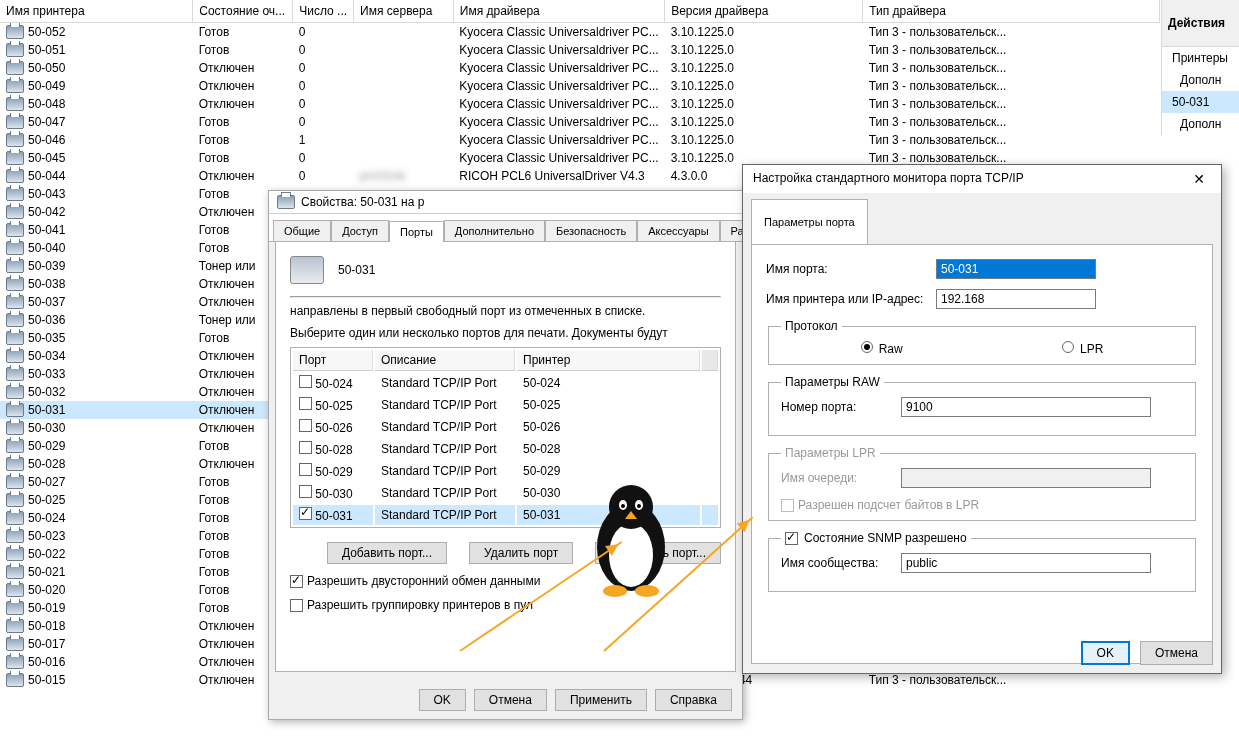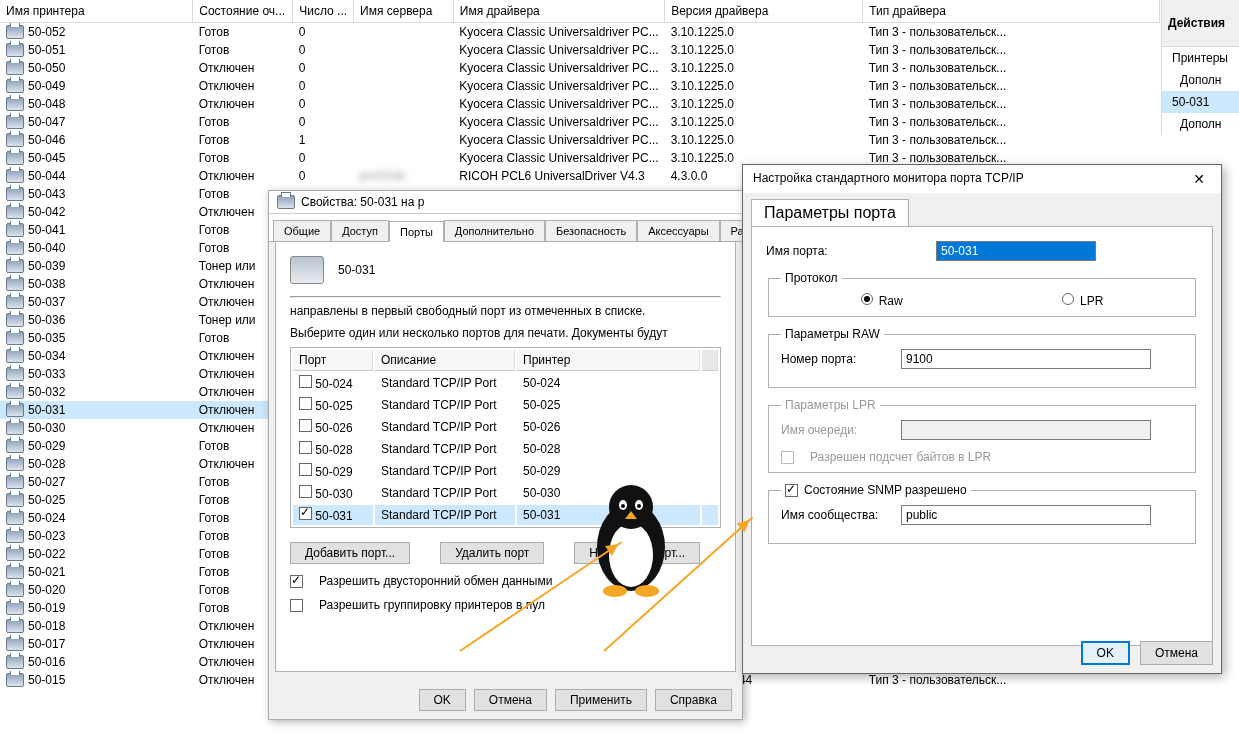--- a/index.html
+++ b/index.html
@@ -75,35 +75,35 @@
   .tabs { display:flex; background:#fff; border-bottom:1px solid #b0b0b0; padding: 6px 4px 0 4px; gap:0;}
   .tab { padding:4px 10px; border:1px solid #b0b0b0; border-bottom:none; background:#f0f0f0; font-size:11px; cursor:pointer;}
   .tab.active { background:#fff; position:relative; top:1px;}
   .props-body { background:#fff; margin:0 6px 6px 6px; padding:14px; border:1px solid #b0b0b0; border-top:none; height:430px; position:relative;}
   .ports-icon { width:34px; height:28px; display:inline-block; vertical-align:middle;
     background:linear-gradient(#b8c4d0,#e8ecf0); border:1px solid #888; border-radius:3px; margin-right:14px;}
   .ports-table { width:100%; border:1px solid #b0b0b0; margin-top:7px;}
   .ports-table th { text-align:left; font-weight:normal; padding:3px 6px; background:#f7f7f7; border-bottom:1px solid #ccc; border-right:1px solid #ddd;}
   .ports-table td { padding:2px 6px; }
   .ports-table tr.sel td{ background:#cce8ff;}
-  .checkbox-row{ display:flex; align-items:center; gap:16px; margin-top:10px;}
+  .checkbox-row{ display:flex; align-items:center; gap:4px; margin-top:10px;}
   .cb{ width:13px; height:13px; border:1px solid #666; display:inline-block; background:#fff; position:relative;}
   .cb.checked::after{ content:"✓"; position:absolute; top:-3px; left:0; font-size:12px; color:#000;}
   .btn{ padding:3px 14px; border:1px solid #adadad; background:#e1e1e1; cursor:pointer; font-size:12px;}
-  .btn-row{ display:flex; gap:30px; margin-top:14px;}
+  .btn-row{ display:flex; gap:22px; margin-top:14px;justify-content:flex-end;}
   .dialog-footer{ position:absolute; bottom:8px; right:10px; display:flex; gap:8px;}
   
   .tcpip-dialog{
     position:absolute; left:742px; top:164px; width:480px; height:510px;
     background:#f0f0f0; border:1px solid #666; box-shadow:3px 3px 10px rgba(0,0,0,.3);
   }
   .tcpip-title{ display:flex; justify-content:space-between; align-items:flex-start; padding:6px 10px; background:#fff;}
   .close-x{ font-family:Arial; font-size:14px; cursor:pointer; padding:0 6px;}
   .tcpip-tab{ margin:6px 8px 0 8px;}
-  .tcpip-tab-btn{ display:inline-block; padding:4px 12px; border:1px solid #b0b0b0; border-bottom:none; background:#fff; font-size:16px;}
+  .tcpip-tab-btn{ display:inline-block; padding:16px 12px; border:1px solid #b0b0b0; border-bottom:none; background:#fff; font-size:11px;}
   .tcpip-body{ margin:0 8px 8px 8px; padding:14px; background:#fff; border:1px solid #b0b0b0; height:420px; position:relative;}
   .form-row{ display:flex; align-items:center; margin-bottom:10px;}
   .form-row label{ width:170px;}
   .form-row input[type=text]{ width:160px; padding:2px 4px; border:1px solid #7a7a7a; font-size:12px;}
   .form-row input.sel{ background:#0078d7; color:#fff;}
   fieldset{ border:1px solid #b0b0b0; padding:8px 12px; margin-bottom:10px;}
   fieldset legend{ font-size:12px; padding:0 4px;}
   .radio-row{ display:flex; justify-content:space-around;}
   .radio{ width:12px; height:12px; border:1px solid #666; border-radius:50%; display:inline-block; margin-right:6px; position:relative;}
   .radio.on::after{ content:""; position:absolute; top:2px; left:2px; width:6px; height:6px; background:#000; border-radius:50%;}
@@ -786,20 +786,24 @@
   <div class="tcpip-title">
     <span>Настройка стандартного монитора порта TCP/IP</span>
     <span class="close-x">✕</span>
   </div>
   <div class="tcpip-tab"><span class="tcpip-tab-btn">Параметры порта</span></div>
   <div class="tcpip-body">
     <div class="form-row">
       <label>Имя порта:</label>
       <input type="text" class="sel" value="50-031" style="">
     </div>
+    <div class="form-row">
+      <label>Имя принтера или IP-адрес:</label>
+      <input type="text" value="192.168" style="">
+    </div>
     <fieldset>
       <legend>Протокол</legend>
       <div class="radio-row">
         <span><span class="radio on"></span><span>Raw</span></span>
         <span><span class="radio"></span><span>LPR</span></span>
       </div>
     </fieldset>
     <fieldset>
       <legend>Параметры RAW</legend>
       <div class="form-row">

